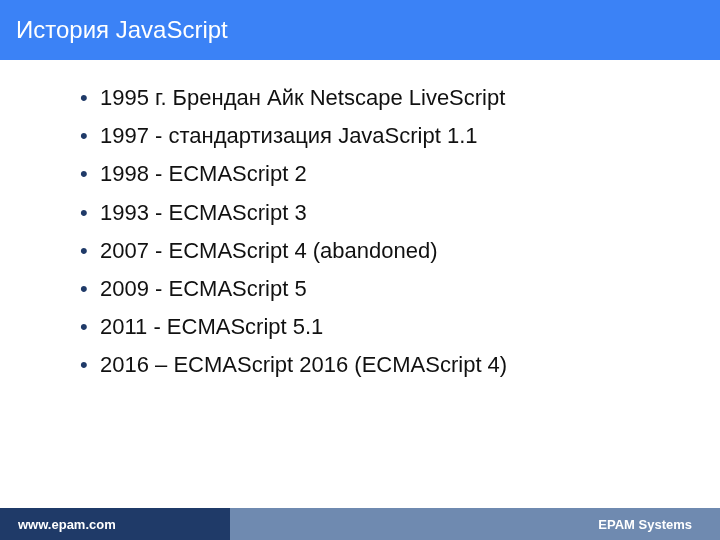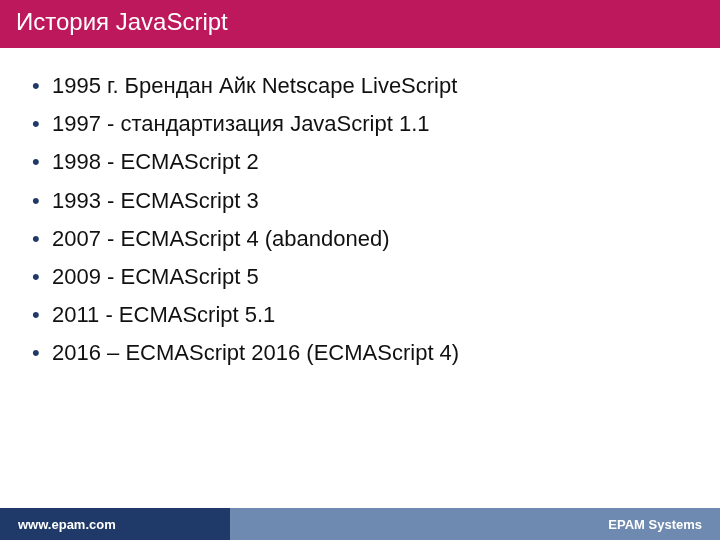--- a/index.html
+++ b/index.html
@@ -5,30 +5,32 @@
   * { margin: 0; padding: 0; box-sizing: border-box; }
   body {
     width: 720px;
     height: 540px;
     background: #ffffff;
     font-family: Arial, Helvetica, sans-serif;
     position: relative;
     overflow: hidden;
   }
   .header {
-    background: #be185d;
+    background: #3b82f6;
     color: #ffffff;
     padding: 8px 16px;
     font-size: 24px;
     font-weight: 400;
-    height: 48px;
+    height: 60px;
     display: flex;
+    align-items: center;
   }
   .content {
     padding: 20px 28px;
+    margin-left: 48px;
   }
   ul {
     list-style: none;
   }
   li {
     font-size: 22px;
     color: #111111;
     line-height: 1.6;
     padding-left: 24px;
     position: relative;
@@ -61,21 +63,21 @@
     width: 32%;
   }
   .footer-right {
     background: #6f8ab0;
     color: #ffffff;
     font-size: 13px;
     font-weight: bold;
     display: flex;
     align-items: center;
     justify-content: flex-end;
-    padding: 0 18px;
+    padding: 0 28px;
     flex: 1;
   }
 </style>
 </head>
 <body>
 
 <div class="header">
   <span>История JavaScript</span>
 </div>
 

